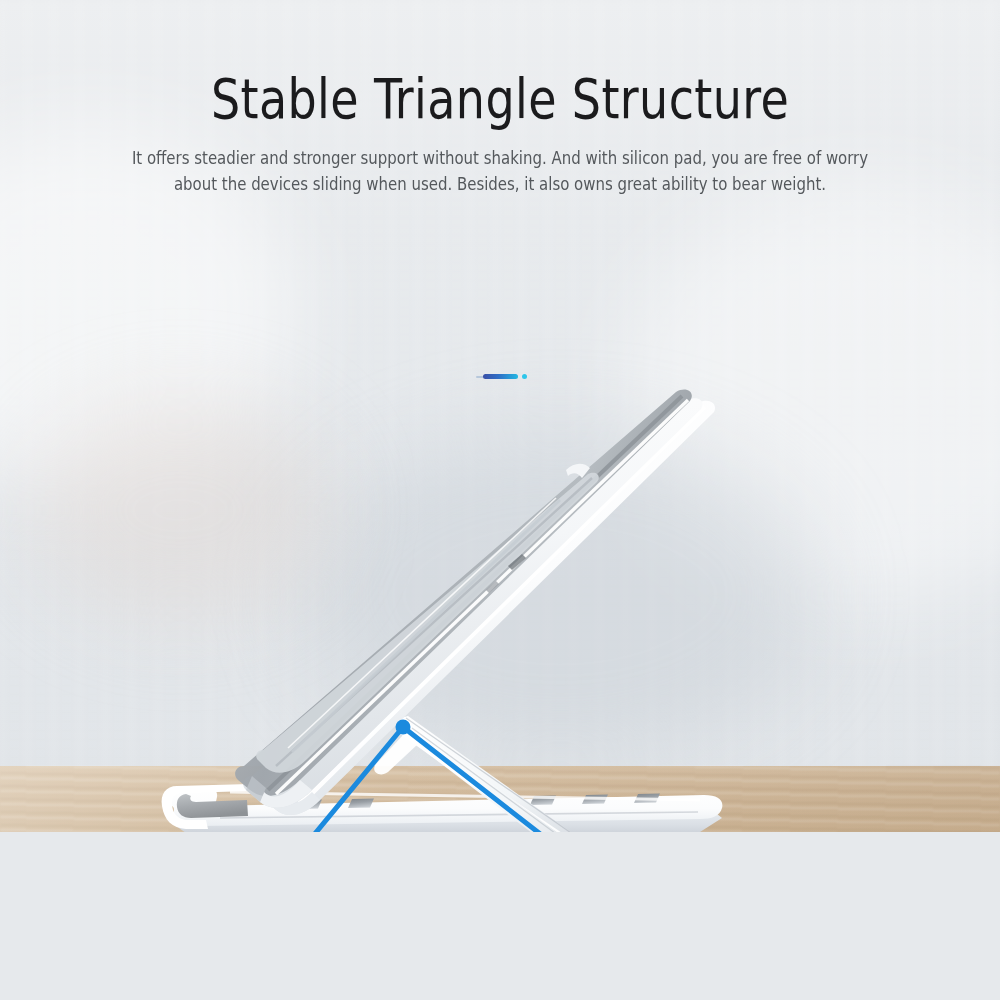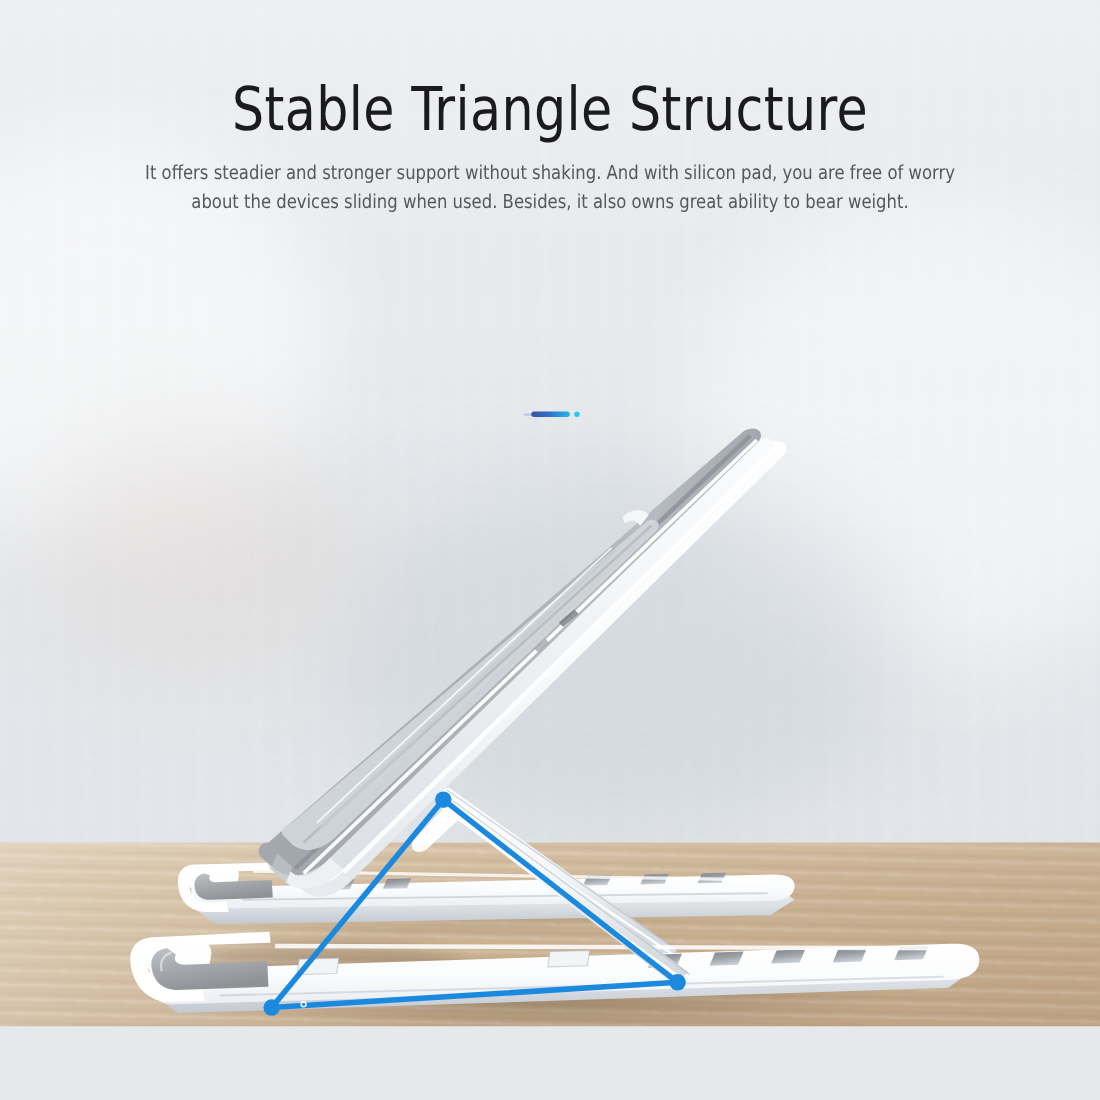--- a/index.html
+++ b/index.html
@@ -3,21 +3,21 @@
 <meta charset="utf-8">
 <title>Stable Triangle Structure</title>
 <style>
   html,body{margin:0;padding:0;}
   body{
     width:1000px;height:1000px;overflow:hidden;
     font-family:"Liberation Sans", sans-serif;
     background:#e6e9ec;
   }
   #page{
-    position:relative;width:1000px;height:933px;overflow:hidden;
+    position:relative;width:1000px;height:832px;overflow:hidden;
   }
 
   
   .wall{
     position:absolute;left:0;top:0;width:1000px;height:790px;
     background:
       linear-gradient(180deg,#eceef0 0%,#e6e9ec 28%,#e2e6ea 62%,#dfe3e7 100%);
   }
   .wall-blotch{
     position:absolute;border-radius:50%;

